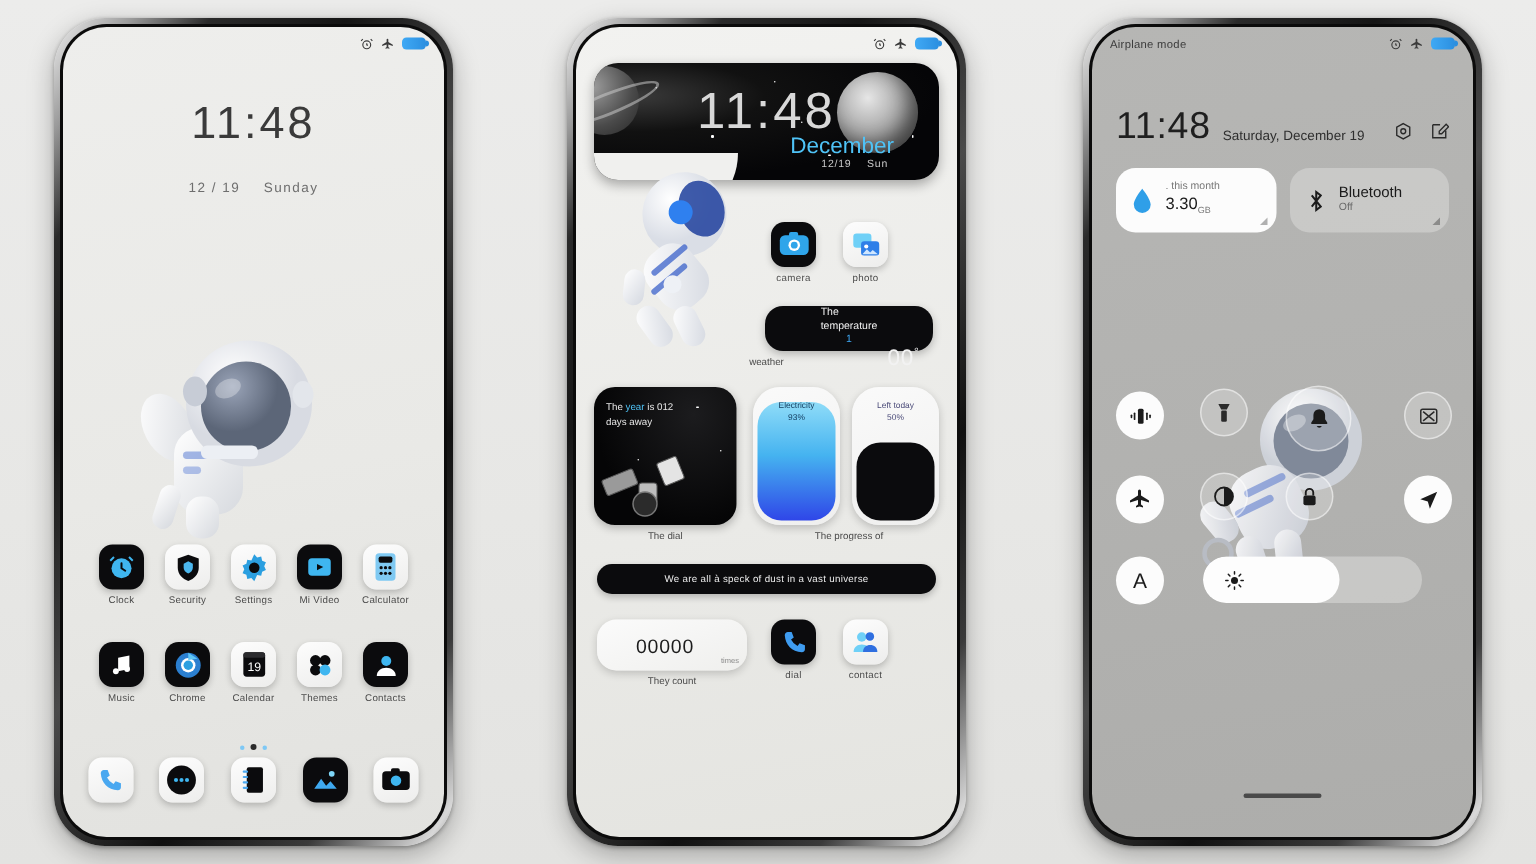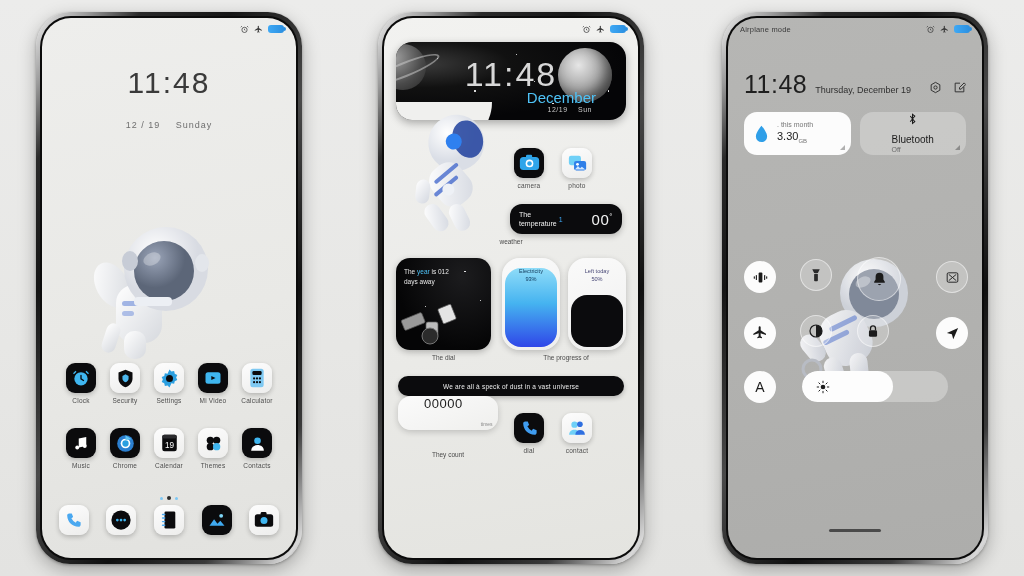--- a/index.html
+++ b/index.html
@@ -82,21 +82,21 @@
     font-size:34px; font-weight:300; color:#d8d8d8; letter-spacing:2px; }
   .w-month{ position:absolute; right:30px; top:47px; font-size:15px; color:#4fc3f7; }
   .w-date{ position:absolute; right:34px; top:64px; font-size:7px; color:#c9c9c9; letter-spacing:.5px; }
   .w-date span{ margin-left:8px; }
   .arc{ position:absolute; left:0; top:60px; width:96px; height:46px;
     background:#f0f0ee; border-radius:0 0 70px 0; }
 
   .w-weather{ position:absolute; left:126px; top:186px; width:112px; height:30px;
     border-radius:12px; background:#0b0b0d; color:#f2f2f2;
     display:flex; align-items:center; padding:0 9px;
-    box-shadow:0 2px 6px rgba(0,0,0,.25); }
+    box-shadow:0 2px 6px rgba(0,0,0,.25);flex-direction:column; }
   .w-weather .lbl{ font-size:7px; line-height:1.35; }
   .w-weather .num{ margin-left:auto; font-size:15px; letter-spacing:.5px; }
   .w-weather .num sup{ font-size:8px; }
   .w-weather .one{ color:#3fa9f5; font-size:7px; margin:0 2px; }
 
   .w-dial{ position:absolute; left:12px; top:240px; width:95px; height:92px;
     border-radius:14px; overflow:hidden; background:radial-gradient(ellipse at 70% 20%,#1c1c1e,#050506 70%);
     box-shadow:0 2px 6px rgba(0,0,0,.25); }
   .w-dial .txt{ position:absolute; left:8px; top:9px; right:6px; font-size:6.5px;
     color:#e8e8e8; line-height:1.6; }
@@ -114,42 +114,42 @@
   .barcap.c1{ color:#123a5c; }
   .barcap.c2{ color:#4a4a78; }
 
   .cap{ position:absolute; font-size:6.5px; color:#4a4a4a; text-align:center; width:100%; left:0; }
 
   .w-quote{ position:absolute; left:14px; right:14px; top:358px; height:20px;
     border-radius:10px; background:#0b0b0d; color:#ededed;
     display:flex; align-items:center; justify-content:center;
     font-size:6.5px; letter-spacing:.2px; box-shadow:0 2px 5px rgba(0,0,0,.24); }
 
-  .w-count{ position:absolute; left:14px; top:378px; width:100px; height:34px;
+  .w-count{ position:absolute; left:14px; top:395px; width:100px; height:34px;
     border-radius:13px; background:linear-gradient(160deg,#fbfbfb,#efefed);
-    display:flex; align-items:flex-start; gap:18px; padding:0 8px;
+    display:flex; align-items:center; gap:18px; padding:0 8px;
     box-shadow:0 2px 6px rgba(0,0,0,.18); }
   .w-count .n{ font-size:13px; color:#1c1c1c; letter-spacing:.5px; }
   .w-count .u{ font-size:5px; color:#8a8a8a; align-self:flex-end; padding-bottom:3px; }
 
   .w-app{ position:absolute; width:34px; display:flex; flex-direction:column; align-items:center; gap:4px; }
 
   
   .p3head{ position:absolute; left:16px; top:52px; right:16px;
     display:flex; align-items:flex-end; gap:8px; }
   .p3time{ font-size:25px; font-weight:300; color:#1f1f1f; letter-spacing:.5px; }
   .p3date{ font-size:9px; color:#2f2f2f; padding-bottom:4px; }
   .p3icons{ margin-left:auto; display:flex; gap:11px; padding-bottom:5px; }
 
   .tiles{ position:absolute; left:16px; right:16px; top:94px;
     display:grid; grid-template-columns:1fr 1fr; gap:9px; }
   .tile{ height:43px; border-radius:13px; display:flex; align-items:center;
     gap:8px; padding:0 10px; position:relative; }
   .tile.on{ background:#fcfcfc; }
-  .tile.off{ background:rgba(255,255,255,.28);flex-direction:column; }
+  .tile.off{ background:rgba(255,255,255,.28); }
   .tile.dis{ background:rgba(255,255,255,.16); }
   .tile .tl{ display:flex; flex-direction:column; line-height:1.25; }
   .tile .t1{ font-size:7px; color:#777; }
   .tile .t2{ font-size:11px; color:#1b1b1b; }
   .tile .t2 sub{ font-size:6px; color:#777; }
   .tile .big{ font-size:10px; color:#1b1b1b; }
   .tile .sm{ font-size:7px; color:#6a6a6a; }
   .tile.dis .big{ color:#9d9d9d; } .tile.dis .sm{ color:#9d9d9d; }
   .corner{ position:absolute; right:6px; bottom:5px; width:0;height:0;
     border-left:5px solid transparent; border-bottom:5px solid rgba(0,0,0,.3); }
@@ -580,21 +580,21 @@
               <path d="M5 3 2 6M19 3l3 3"></path>
             </svg>
         <svg class="sb-ico" viewBox="0 0 24 24" fill="#3b3b3b">
           <path d="M21 15v-2l-8-5V3.5a1.5 1.5 0 0 0-3 0V8l-8 5v2l8-2.5V17l-2 1.5V20l3.5-1 3.5 1v-1.5L13 17v-4.5z"></path>
             </svg>
         <div class="battery"></div>
       </div>
 
       <div class="p3head">
         <div class="p3time">11:48</div>
-        <div class="p3date">Thursday, December 19</div>
+        <div class="p3date">Saturday, December 19</div>
         <div class="p3icons">
           <svg width="13" height="13" viewBox="0 0 24 24" fill="none" stroke="#2a2a2a" stroke-width="1.7">
             <path d="M12 2.5 20 7v10l-8 4.5L4 17V7z"></path>
                 <circle cx="12" cy="12" r="3"></circle>
               </svg>
           <svg width="13" height="13" viewBox="0 0 24 24" fill="none" stroke="#2a2a2a" stroke-width="1.7">
             <path d="M4 4h9"></path>
                 <path d="M4 4v16h16v-9"></path>
                 <path d="M20.5 3.5 12 12v3h3l8.5-8.5z"></path>
               </svg>

